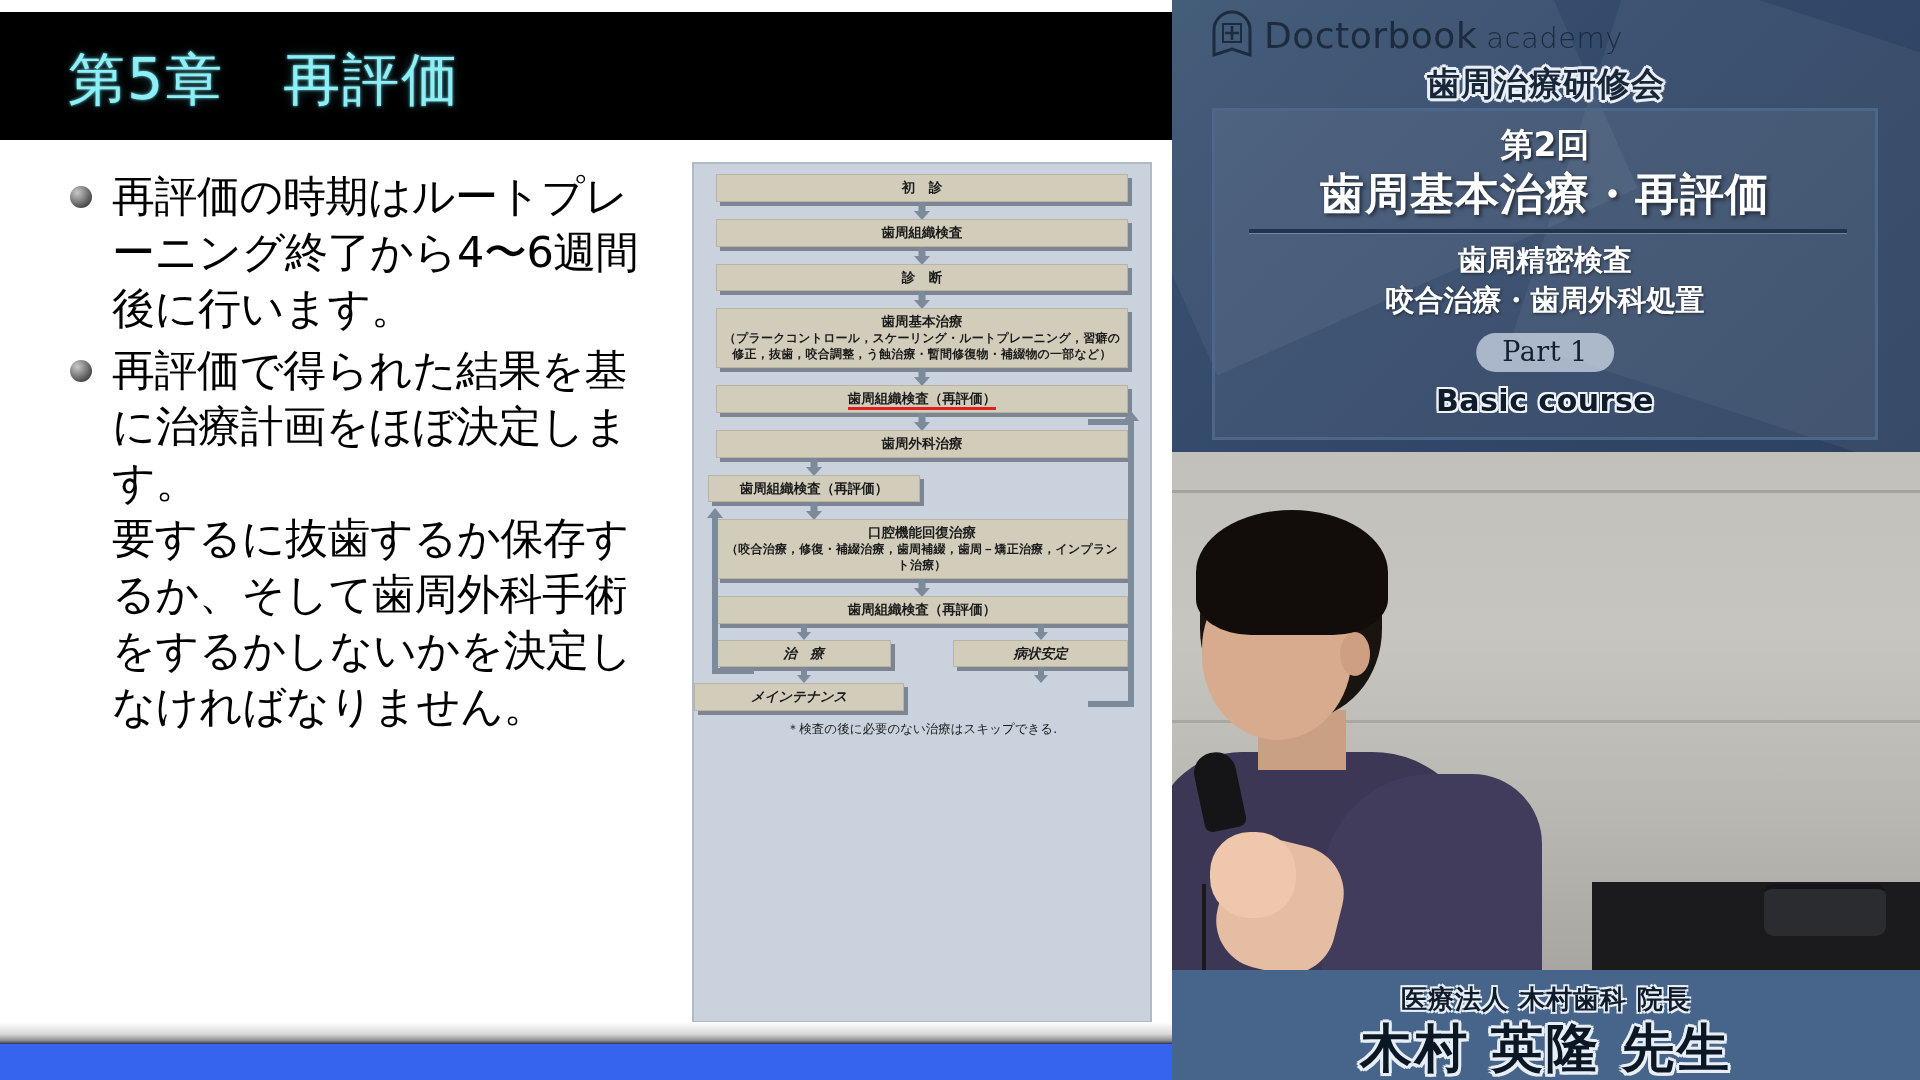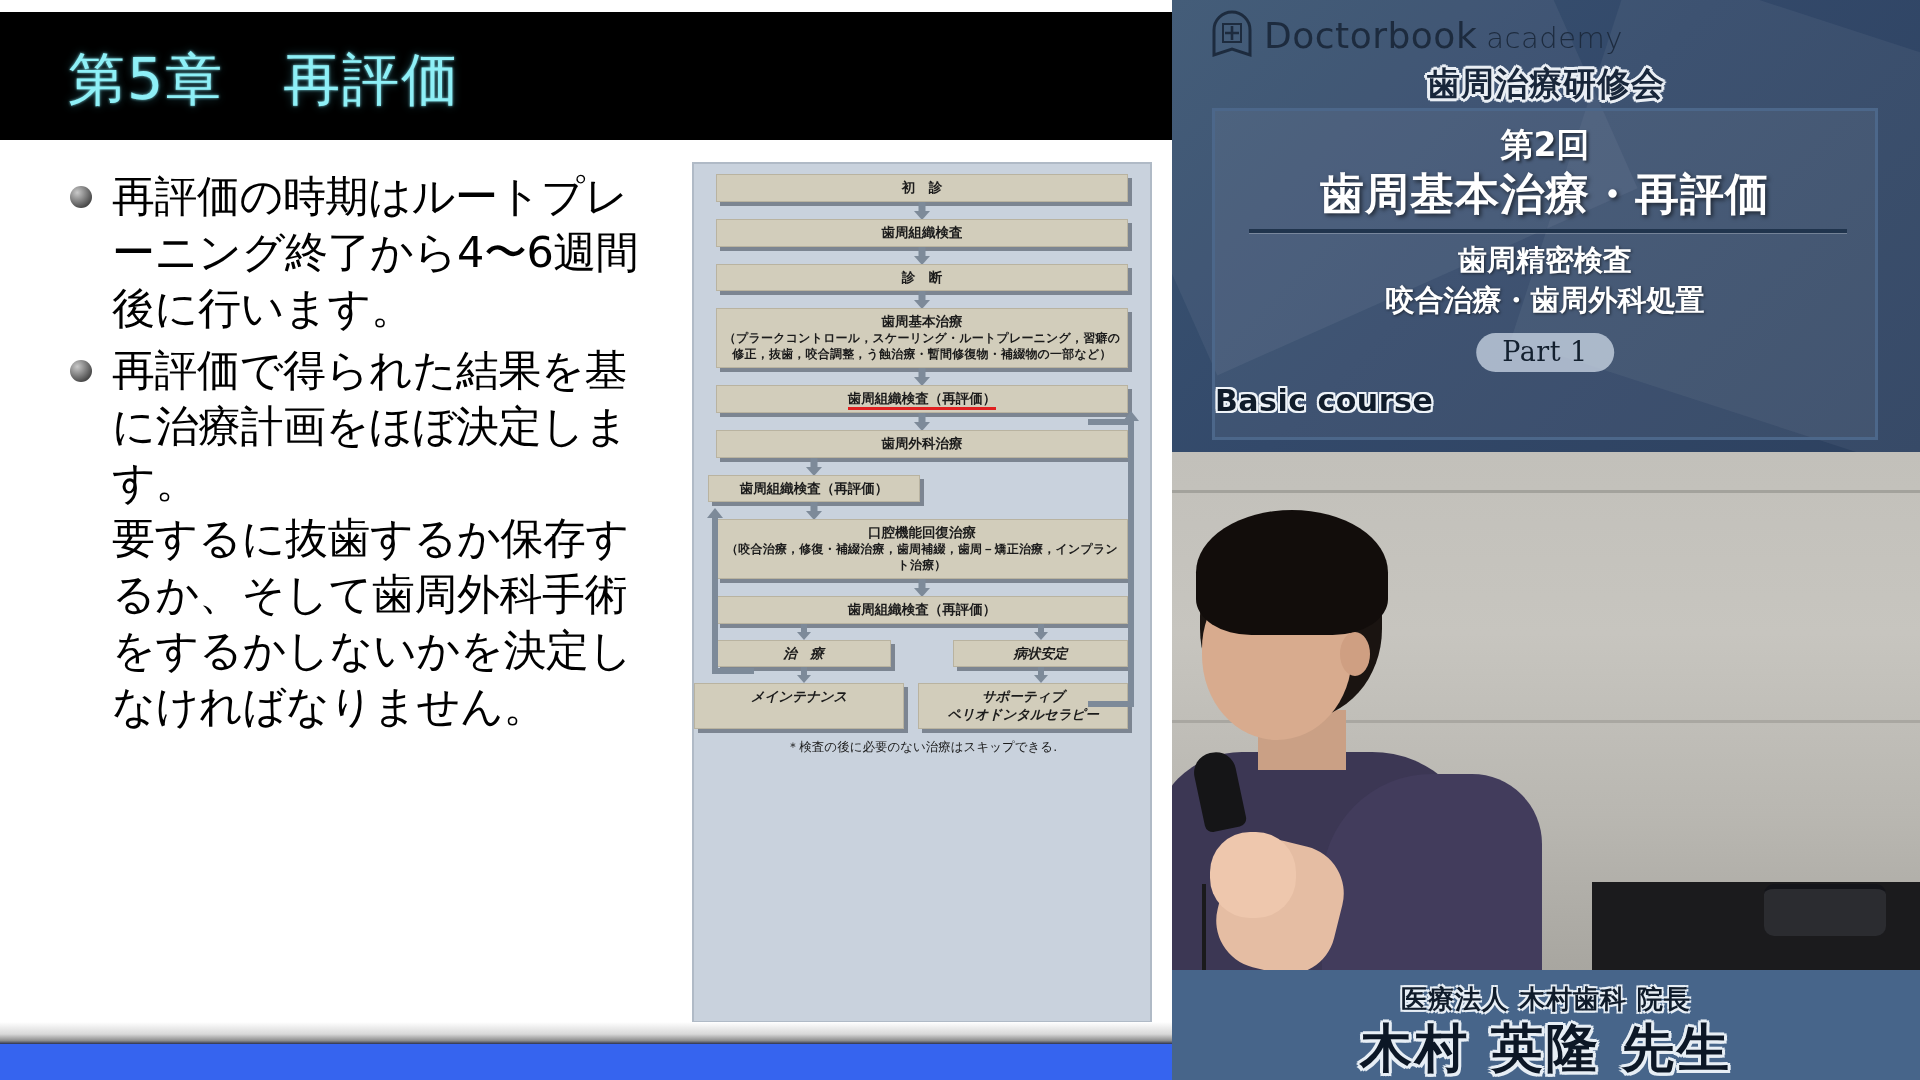--- a/index.html
+++ b/index.html
@@ -267,20 +267,21 @@
     position: absolute; left: 50%; top: 222px; transform: translateX(-50%);
     padding: 3px 26px 5px 26px;
     border-radius: 22px;
     background: rgba(210,222,235,.72);
     font-family: "DejaVu Serif", "Liberation Serif", serif;
     font-size: 27px; color: #13202f;
     letter-spacing: .5px;
   }
   #sb-basic {
     position: absolute; left: 0; top: 272px; width: 100%;
+    text-align: center;
     font-size: 30px; font-weight: bold; color: #101c2b;
     letter-spacing: .5px;
     text-shadow: -2px -2px 0 #eef3f8, 2px -2px 0 #eef3f8, -2px 2px 0 #eef3f8, 2px 2px 0 #eef3f8,
                  0 2px 0 #eef3f8, 0 -2px 0 #eef3f8, 2px 0 0 #eef3f8, -2px 0 0 #eef3f8;
   }
 
   
   #video {
     position: absolute; left: 0; top: 452px;
     width: 748px; height: 518px;
@@ -399,22 +400,20 @@
           <div class="fc-col fc-box fc-title">病状安定</div>
         </div>
 
         <div class="fc-cols">
           <div class="fc-col arrow-small"></div>
           <div class="fc-col arrow-small"></div>
         </div>
 
         <div class="fc-cols">
           <div class="fc-col fc-box fc-title" style="width:210px;margin-left:-22px;">メインテナンス</div>
-          <div class="fc-col fc-box fc-title" style="width:210px;white-space:pre-line;">サポーティブ
-ペリオドンタルセラピー</div>
         </div>
 
         <div class="fc-note">＊検査の後に必要のない治療はスキップできる.</div>
 
         <div id="return-left"></div>
         <div id="return-left-arrow"></div>
         <div id="return-left-h"></div>
         <div id="return-right"></div>
         <div id="return-right-arrow"></div>
         <div id="return-right-h1"></div>

